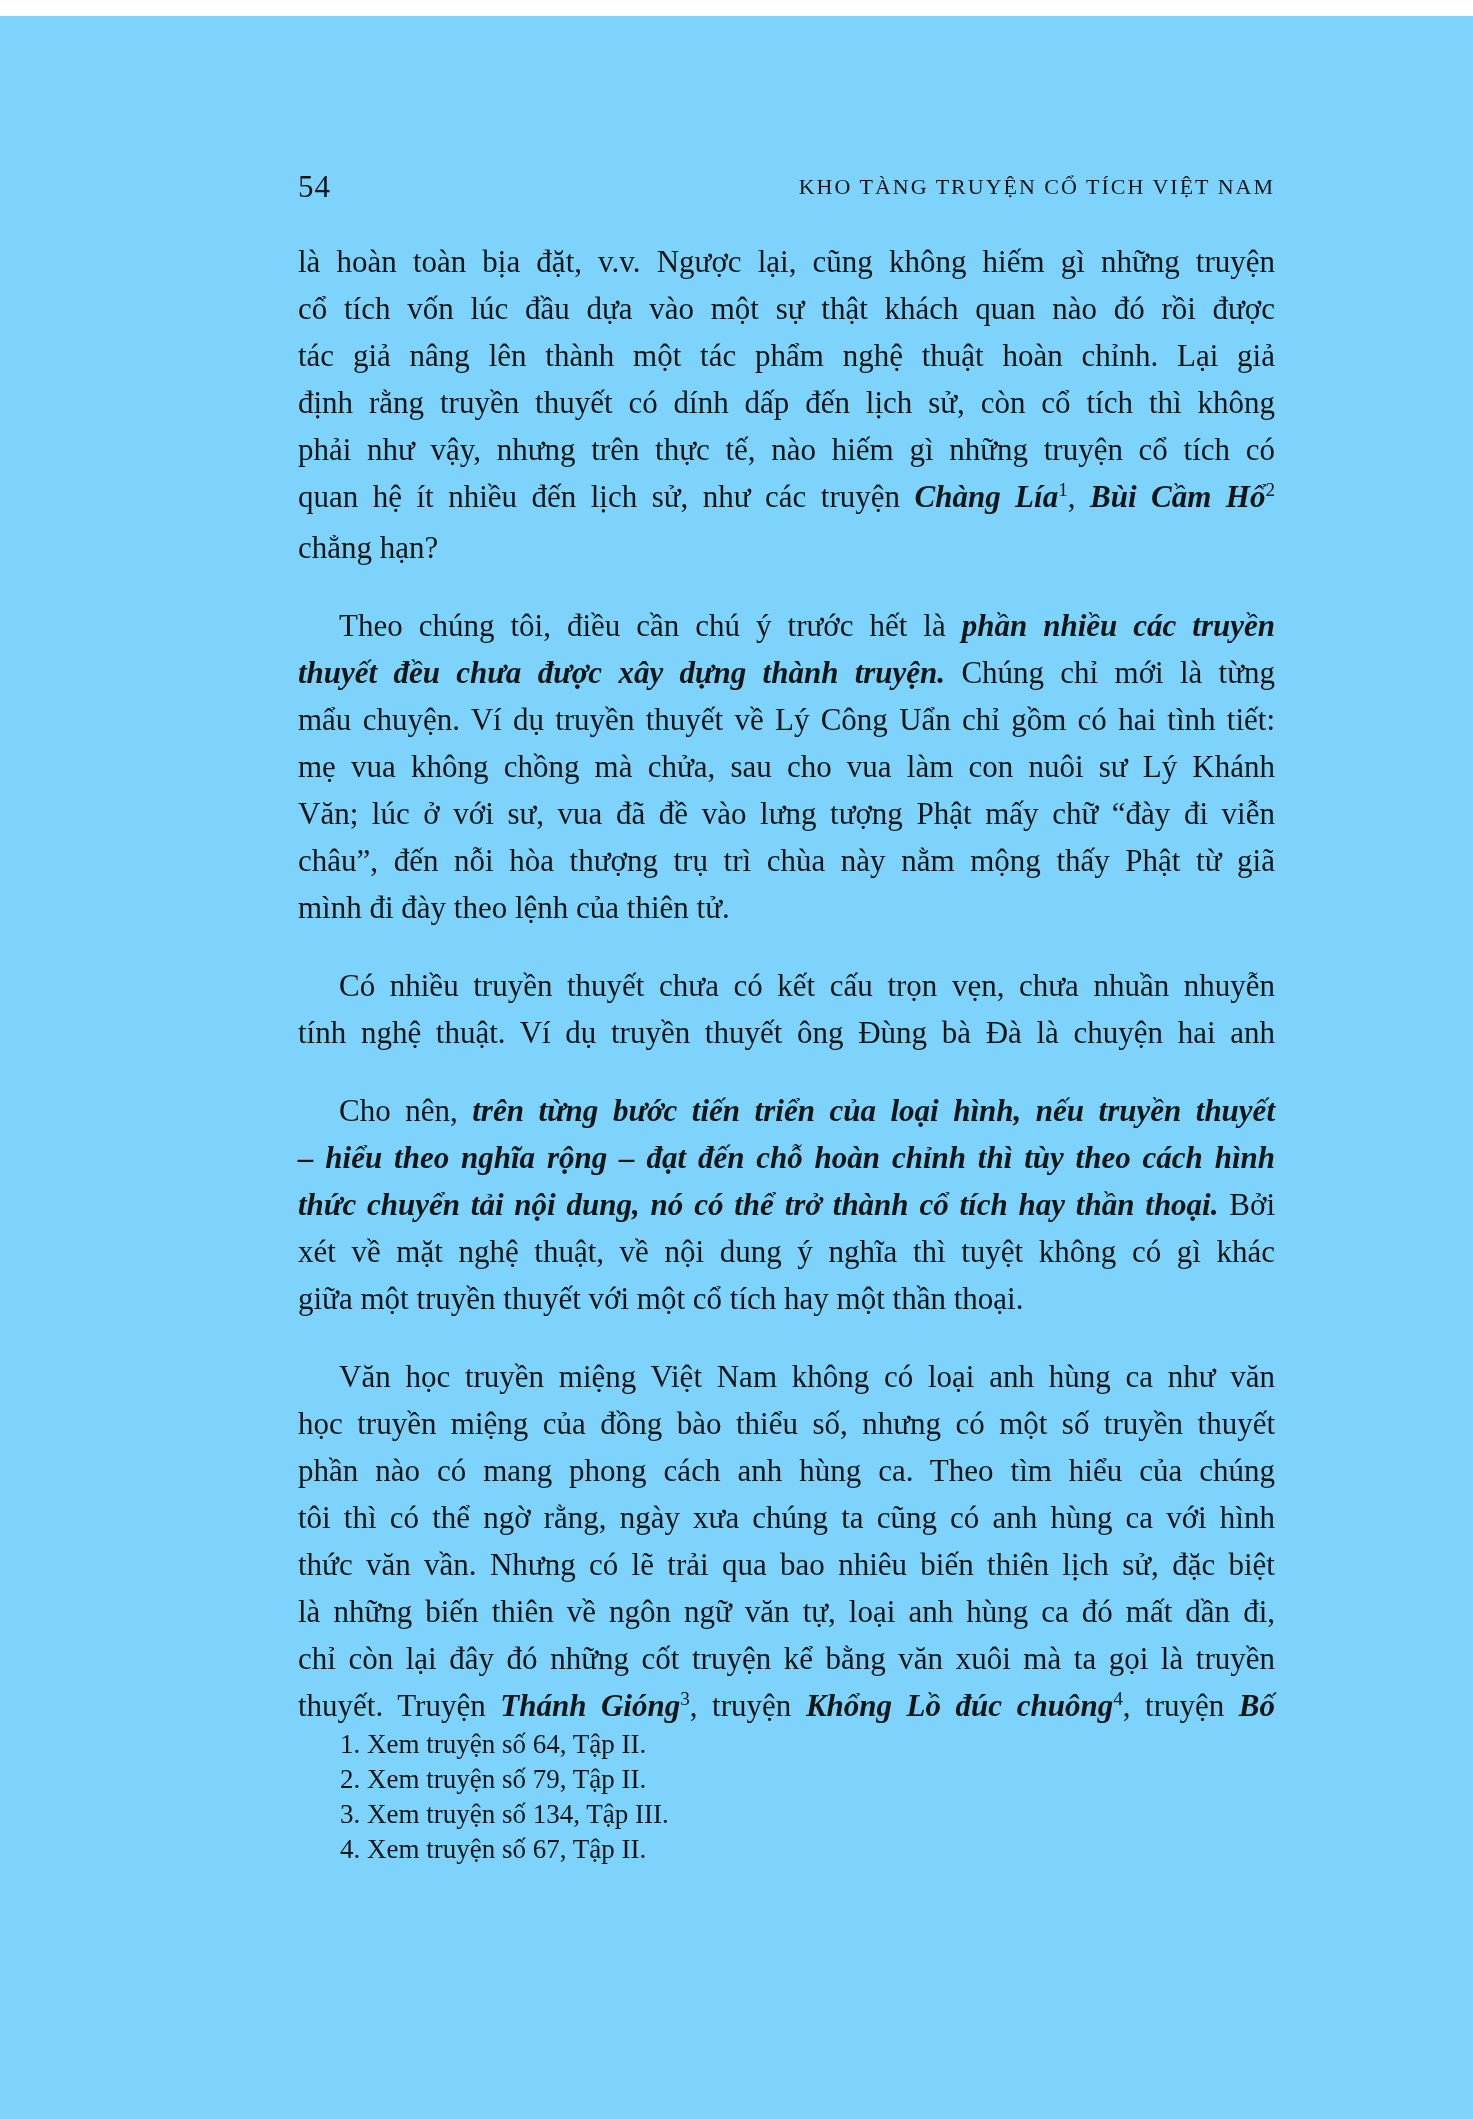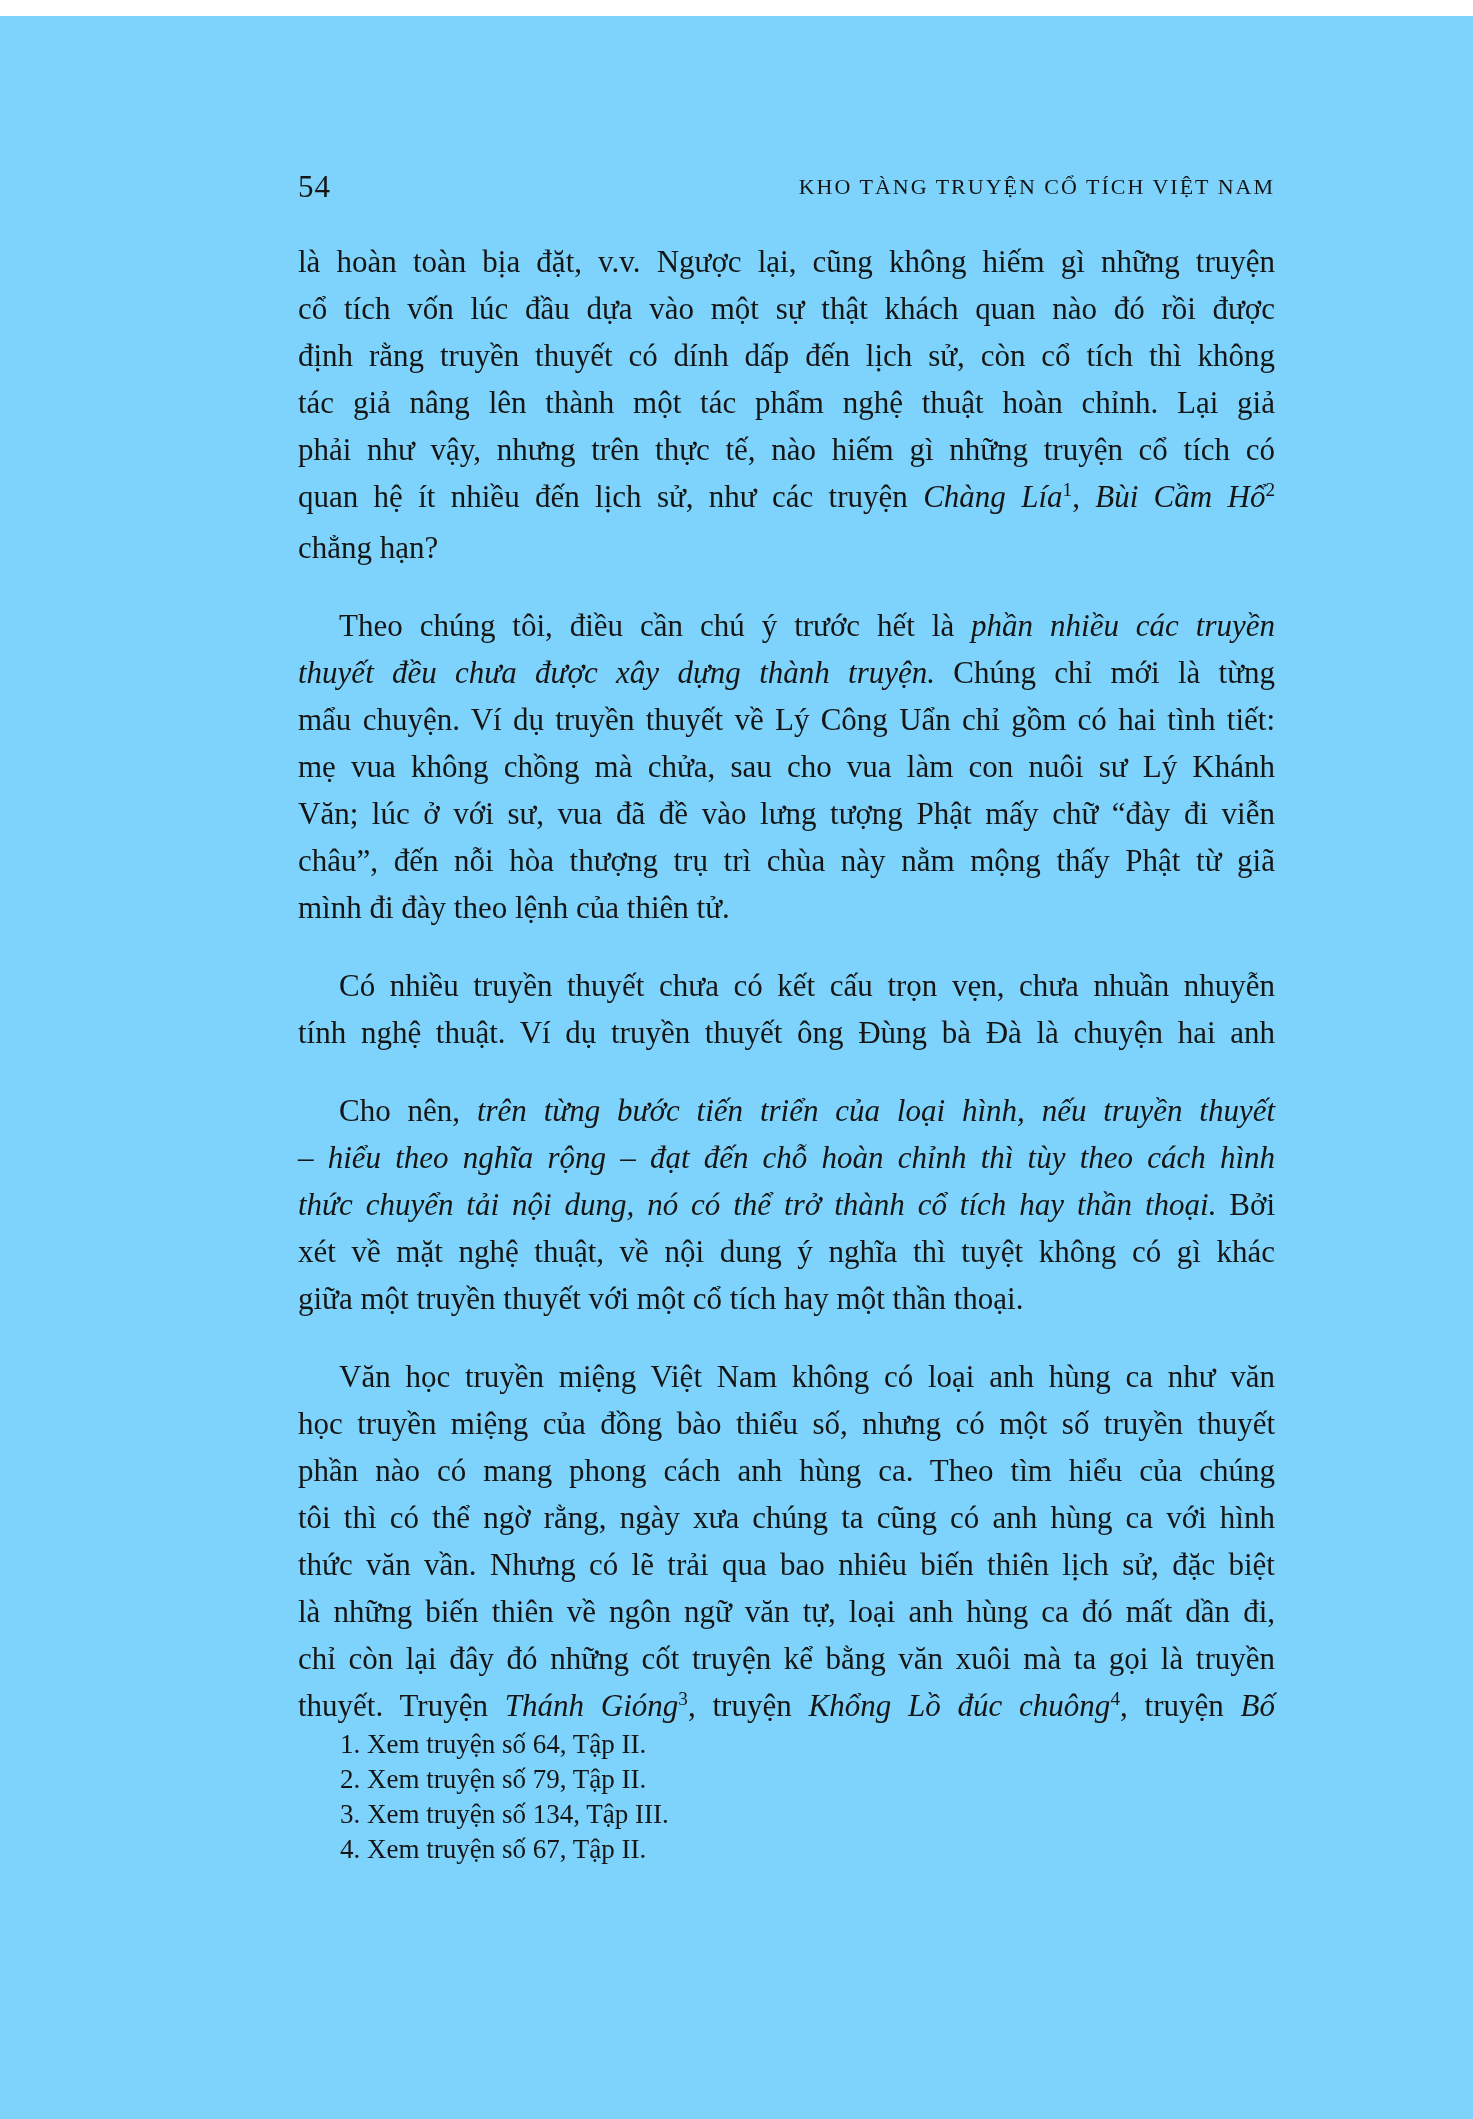--- a/index.html
+++ b/index.html
@@ -30,21 +30,21 @@
     position: absolute; left: 298px; top: 222px; width: 977px;
   }
   .line {
     font-size: 31px;
     line-height: 47px;
     text-align: justify;
     text-align-last: justify;
   }
   .line.lastline { text-align-last: left; }
   .line.indent { text-indent: 41px; margin-top: 31px; }
-  .it { font-style: italic; }
+  .it { font-style: italic; font-weight: bold; }
   .bd { font-weight: normal; }
   .sp {
     font-size: 0.62em;
     position: relative;
     top: -0.55em;
     letter-spacing: 0;
   }
 
   
   .footnotes { position: absolute; left: 340px; top: 1711px; width: 935px; }
@@ -61,22 +61,22 @@
 
   <div class="header">
     <div class="pagenum">54</div>
     <div class="title">KHO TÀNG TRUYỆN CỔ TÍCH VIỆT NAM</div>
   </div>
 
   <div id="text-body" class="textbody">
       <div>
         <div class="line"><span>là hoàn toàn bịa đặt, v.v. Ngược lại, cũng không hiếm gì những truyện</span></div>
         <div class="line"><span>cổ tích vốn lúc đầu dựa vào một sự thật khách quan nào đó rồi được</span></div>
+        <div class="line"><span>tác giả nâng lên thành một tác phẩm nghệ thuật hoàn chỉnh. Lại giả</span></div>
         <div class="line"><span>định rằng truyền thuyết có dính dấp đến lịch sử, còn cổ tích thì không</span></div>
-        <div class="line"><span>tác giả nâng lên thành một tác phẩm nghệ thuật hoàn chỉnh. Lại giả</span></div>
         <div class="line"><span>phải như vậy, nhưng trên thực tế, nào hiếm gì những truyện cổ tích có</span></div>
         <div class="line"><span>quan hệ ít nhiều đến lịch sử, như các truyện </span><span class="it">Chàng Lía</span><span class="sp">1</span><span>, </span><span class="it">Bùi Cầm Hổ</span><span class="sp">2</span></div>
         <div class="line lastline"><span>chẳng hạn?</span></div>
       </div>
       <div>
         <div class="line indent"><span>Theo chúng tôi, điều cần chú ý trước hết là </span><span class="it">phần nhiều các truyền</span></div>
         <div class="line"><span class="it">thuyết đều chưa được xây dựng thành truyện.</span><span> Chúng chỉ mới là từng</span></div>
         <div class="line"><span>mẩu chuyện. Ví dụ truyền thuyết về Lý Công Uẩn chỉ gồm có hai tình tiết:</span></div>
         <div class="line"><span>mẹ vua không chồng mà chửa, sau cho vua làm con nuôi sư Lý Khánh</span></div>
         <div class="line"><span>Văn; lúc ở với sư, vua đã đề vào lưng tượng Phật mấy chữ “đày đi viễn</span></div>

